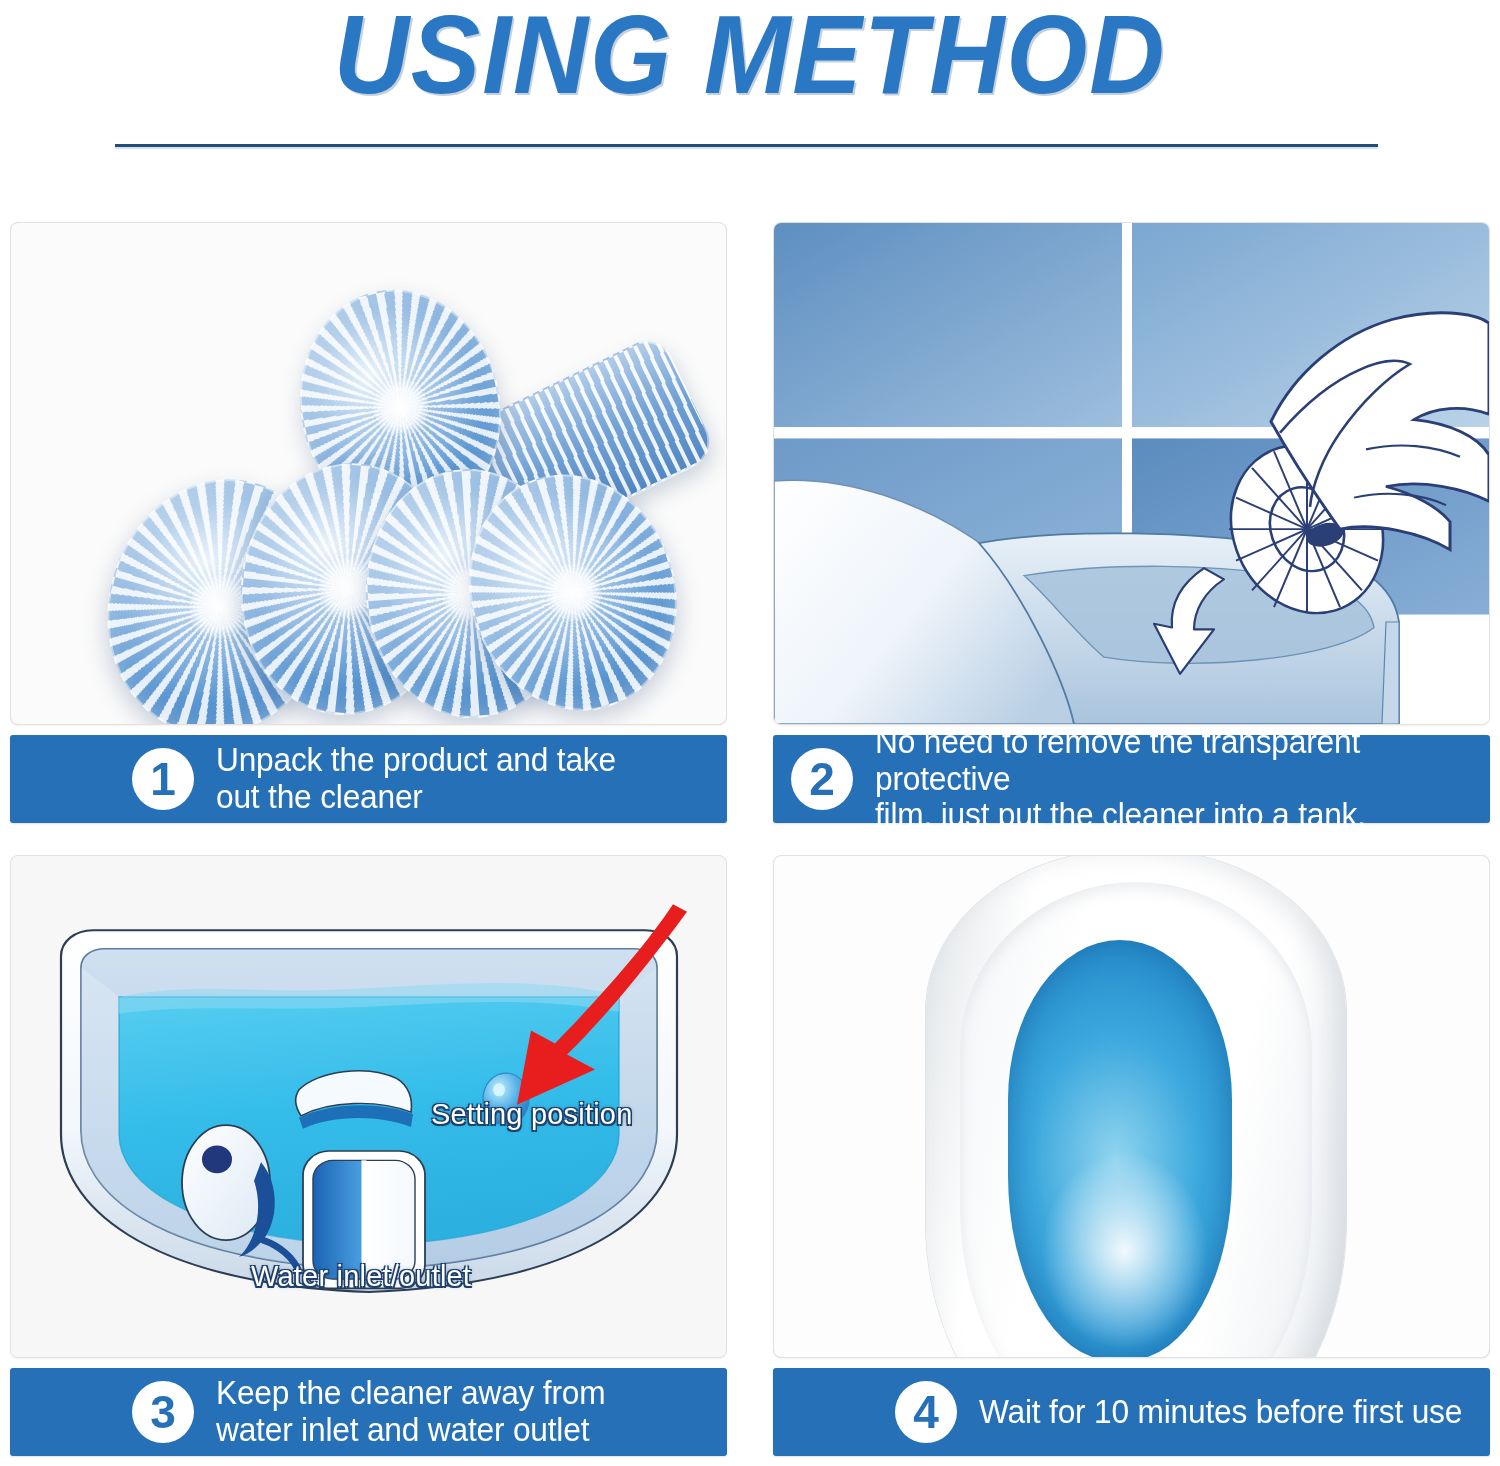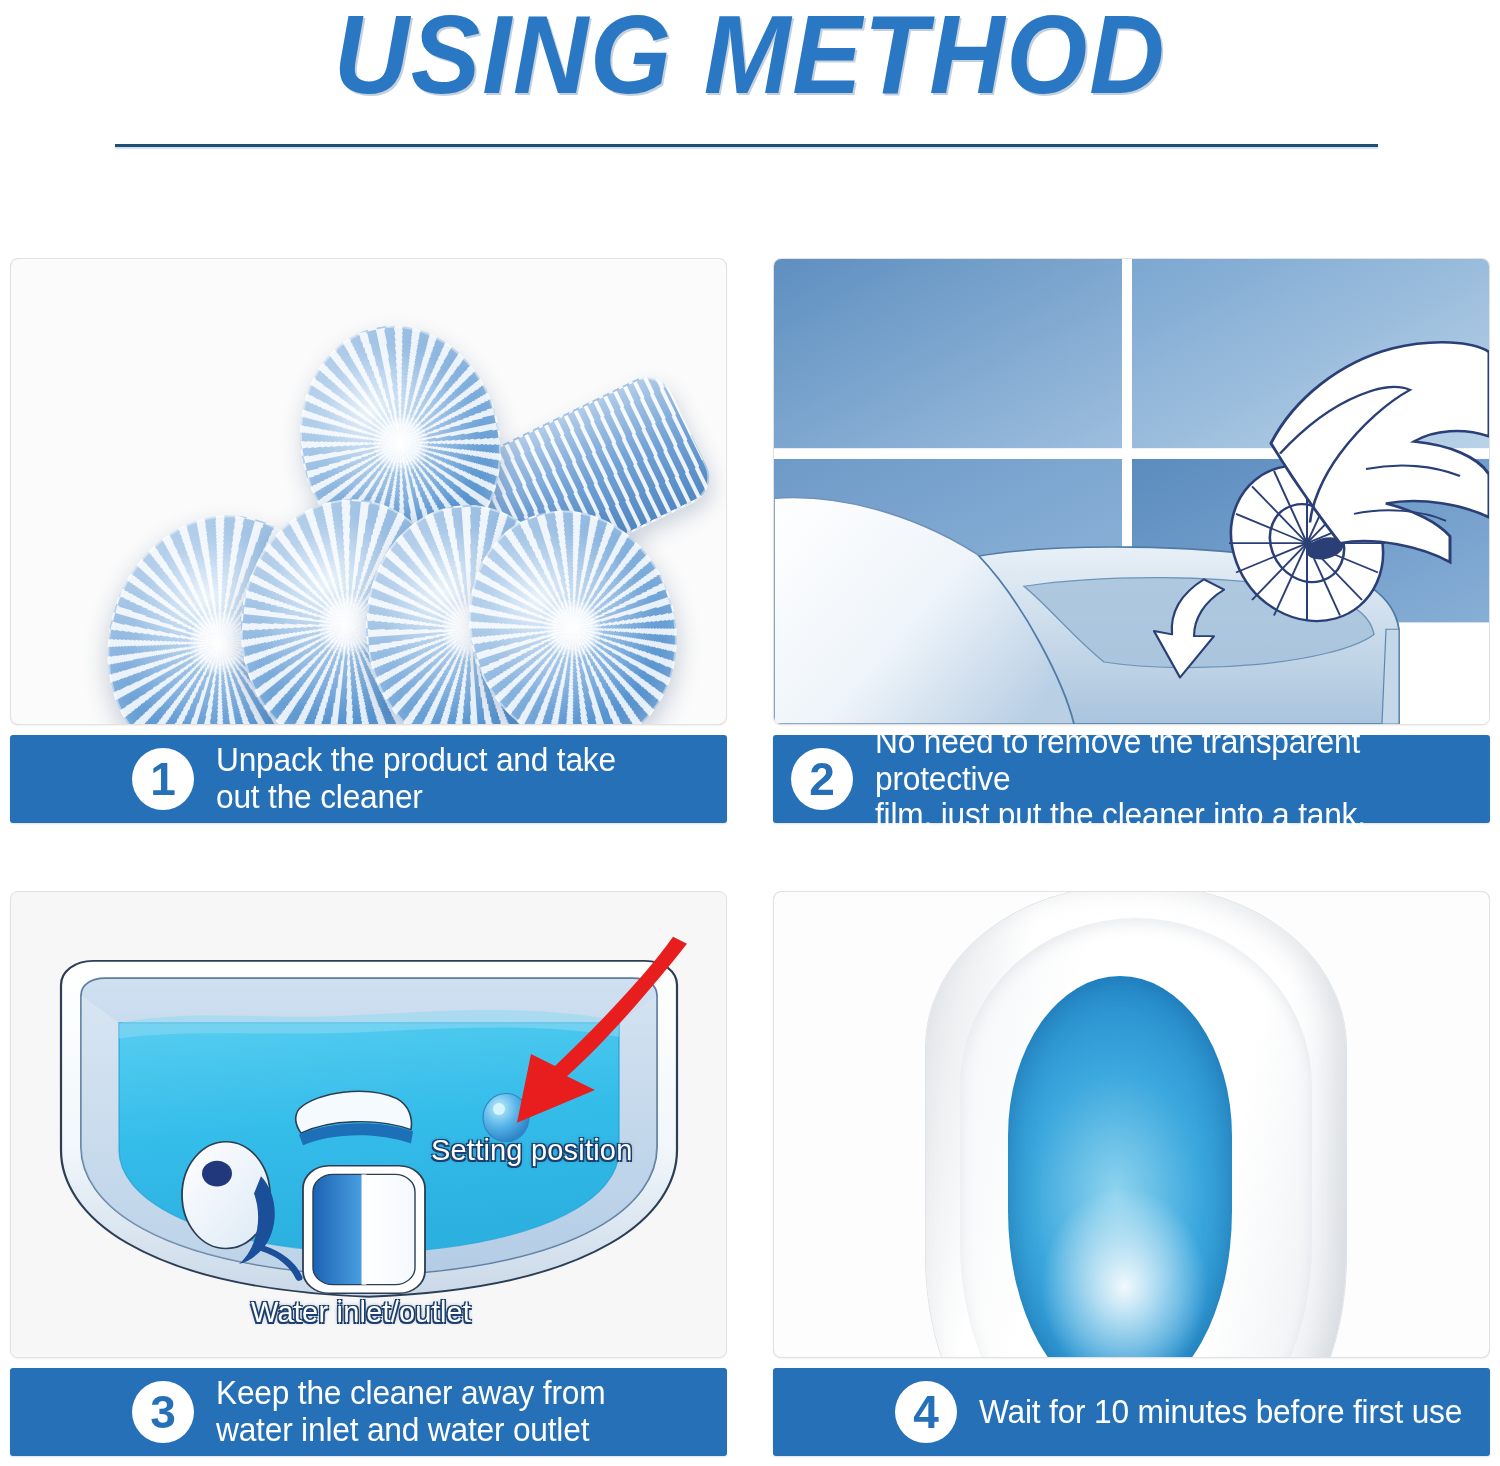--- a/index.html
+++ b/index.html
@@ -71,21 +71,20 @@
     flex-direction: column;
   }
   .step-frame {
     position: relative;
     flex: 1 1 auto;
     border: 1px solid #e2e2e2;
     border-radius: 8px;
     background: #f9a8d4;
     overflow: hidden;
     box-shadow: 0 1px 2px rgba(0,0,0,0.06);
-    margin-top: 36px;
   }
   .art {
     position: absolute;
     inset: 0;
   }
 
   
   .caption {
     margin-top: 10px;
     height: 88px;

